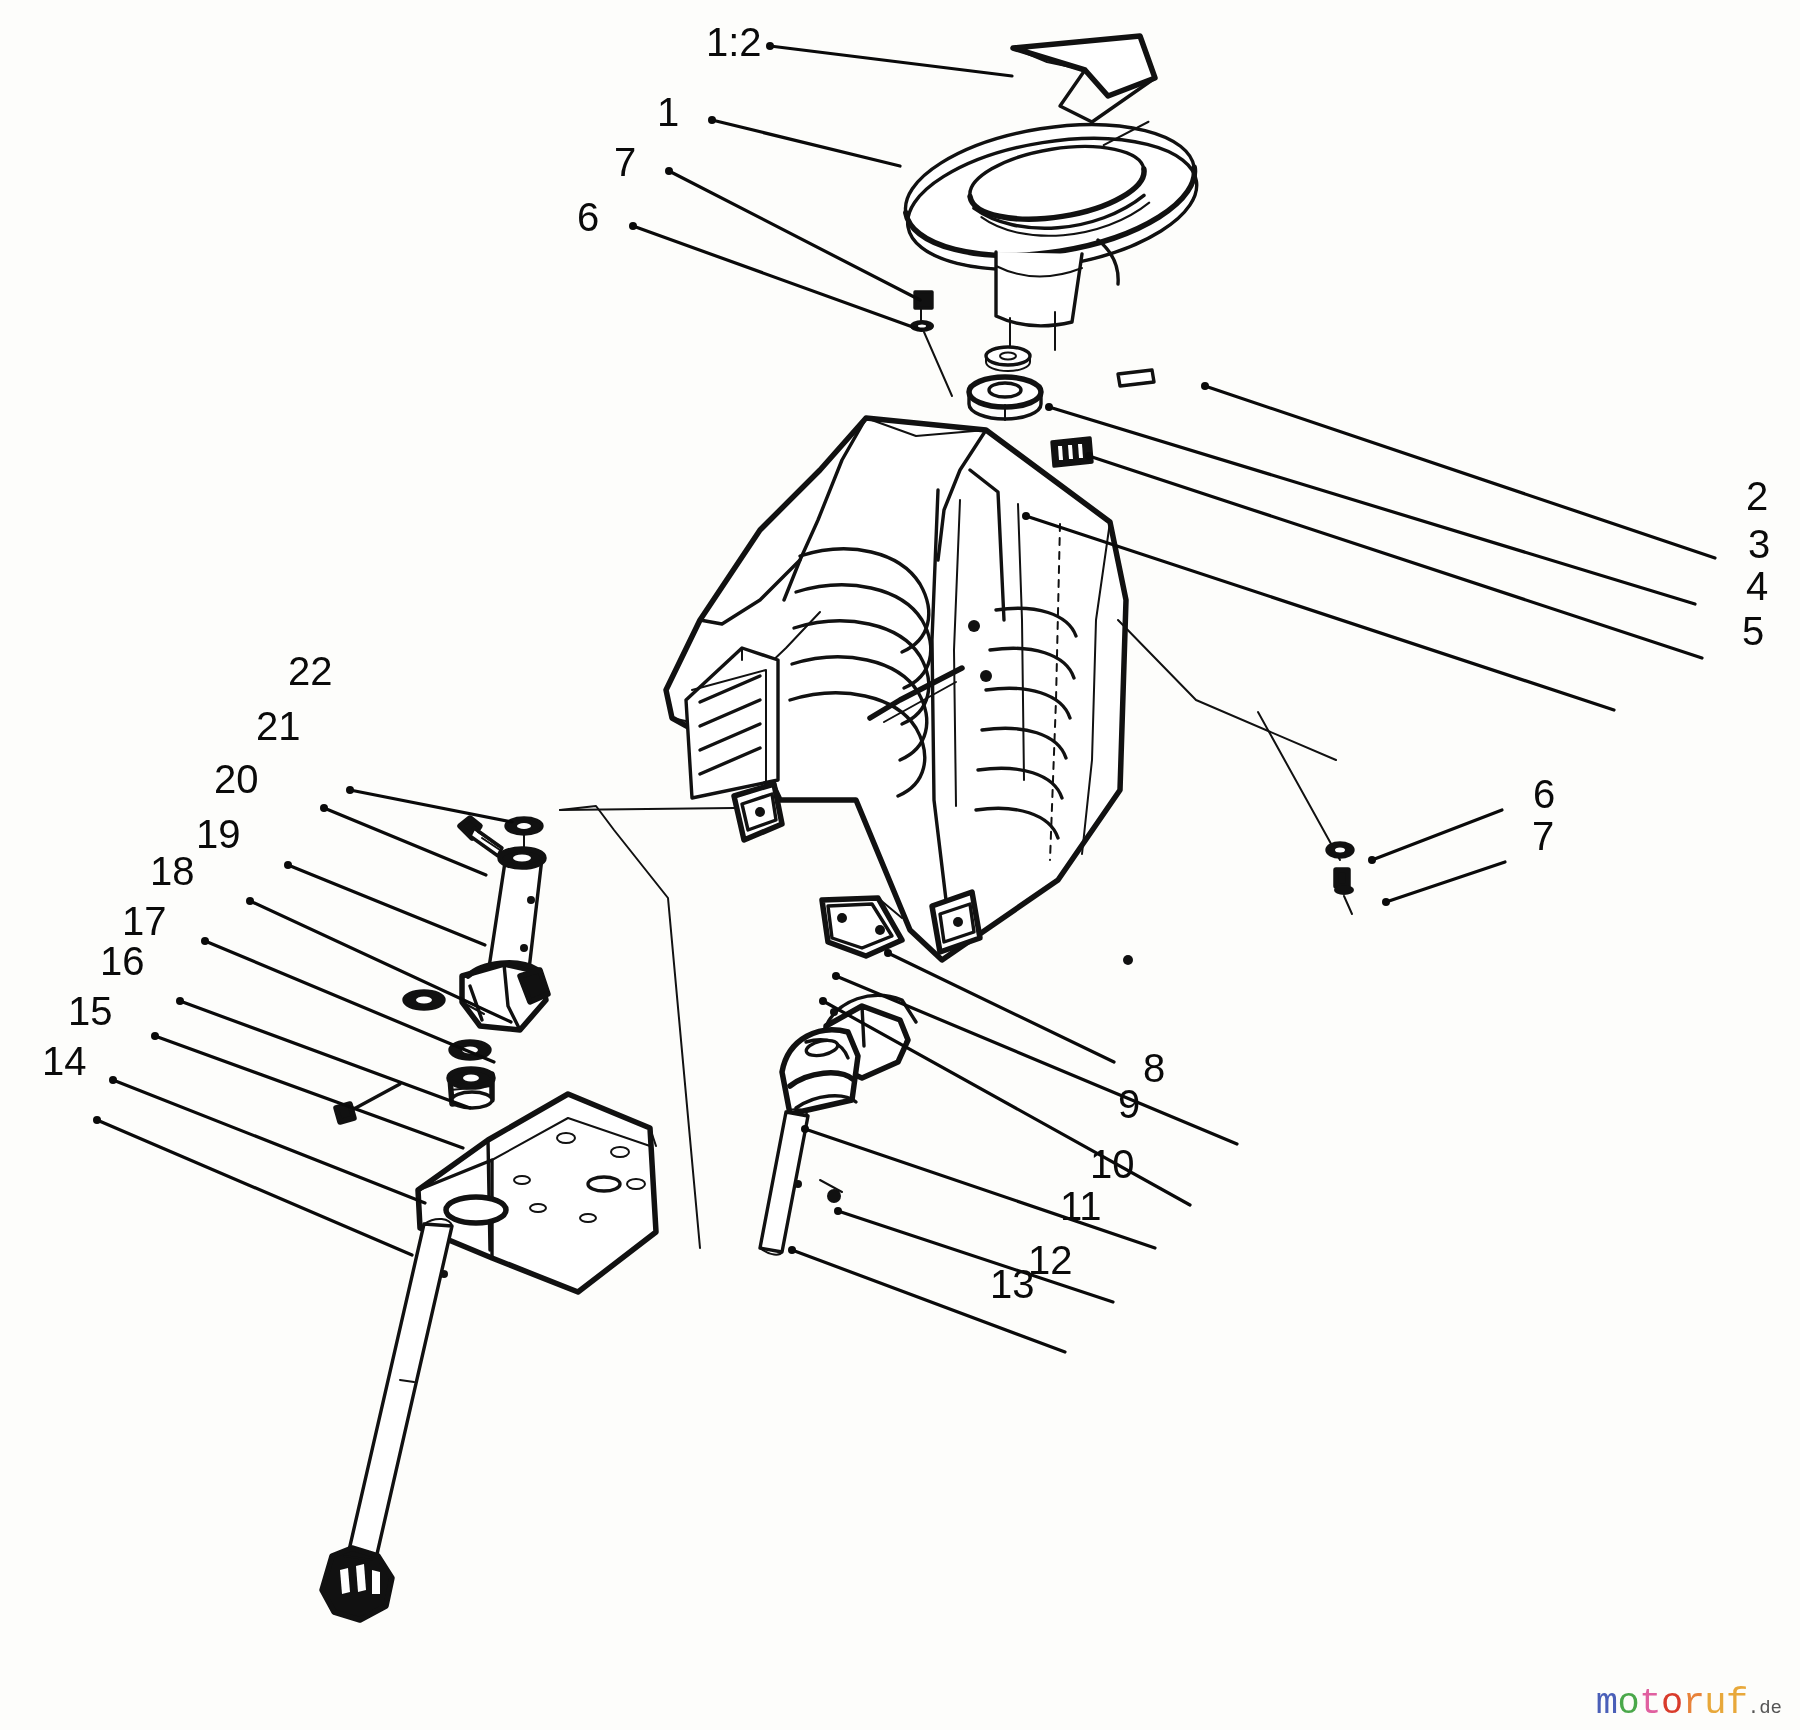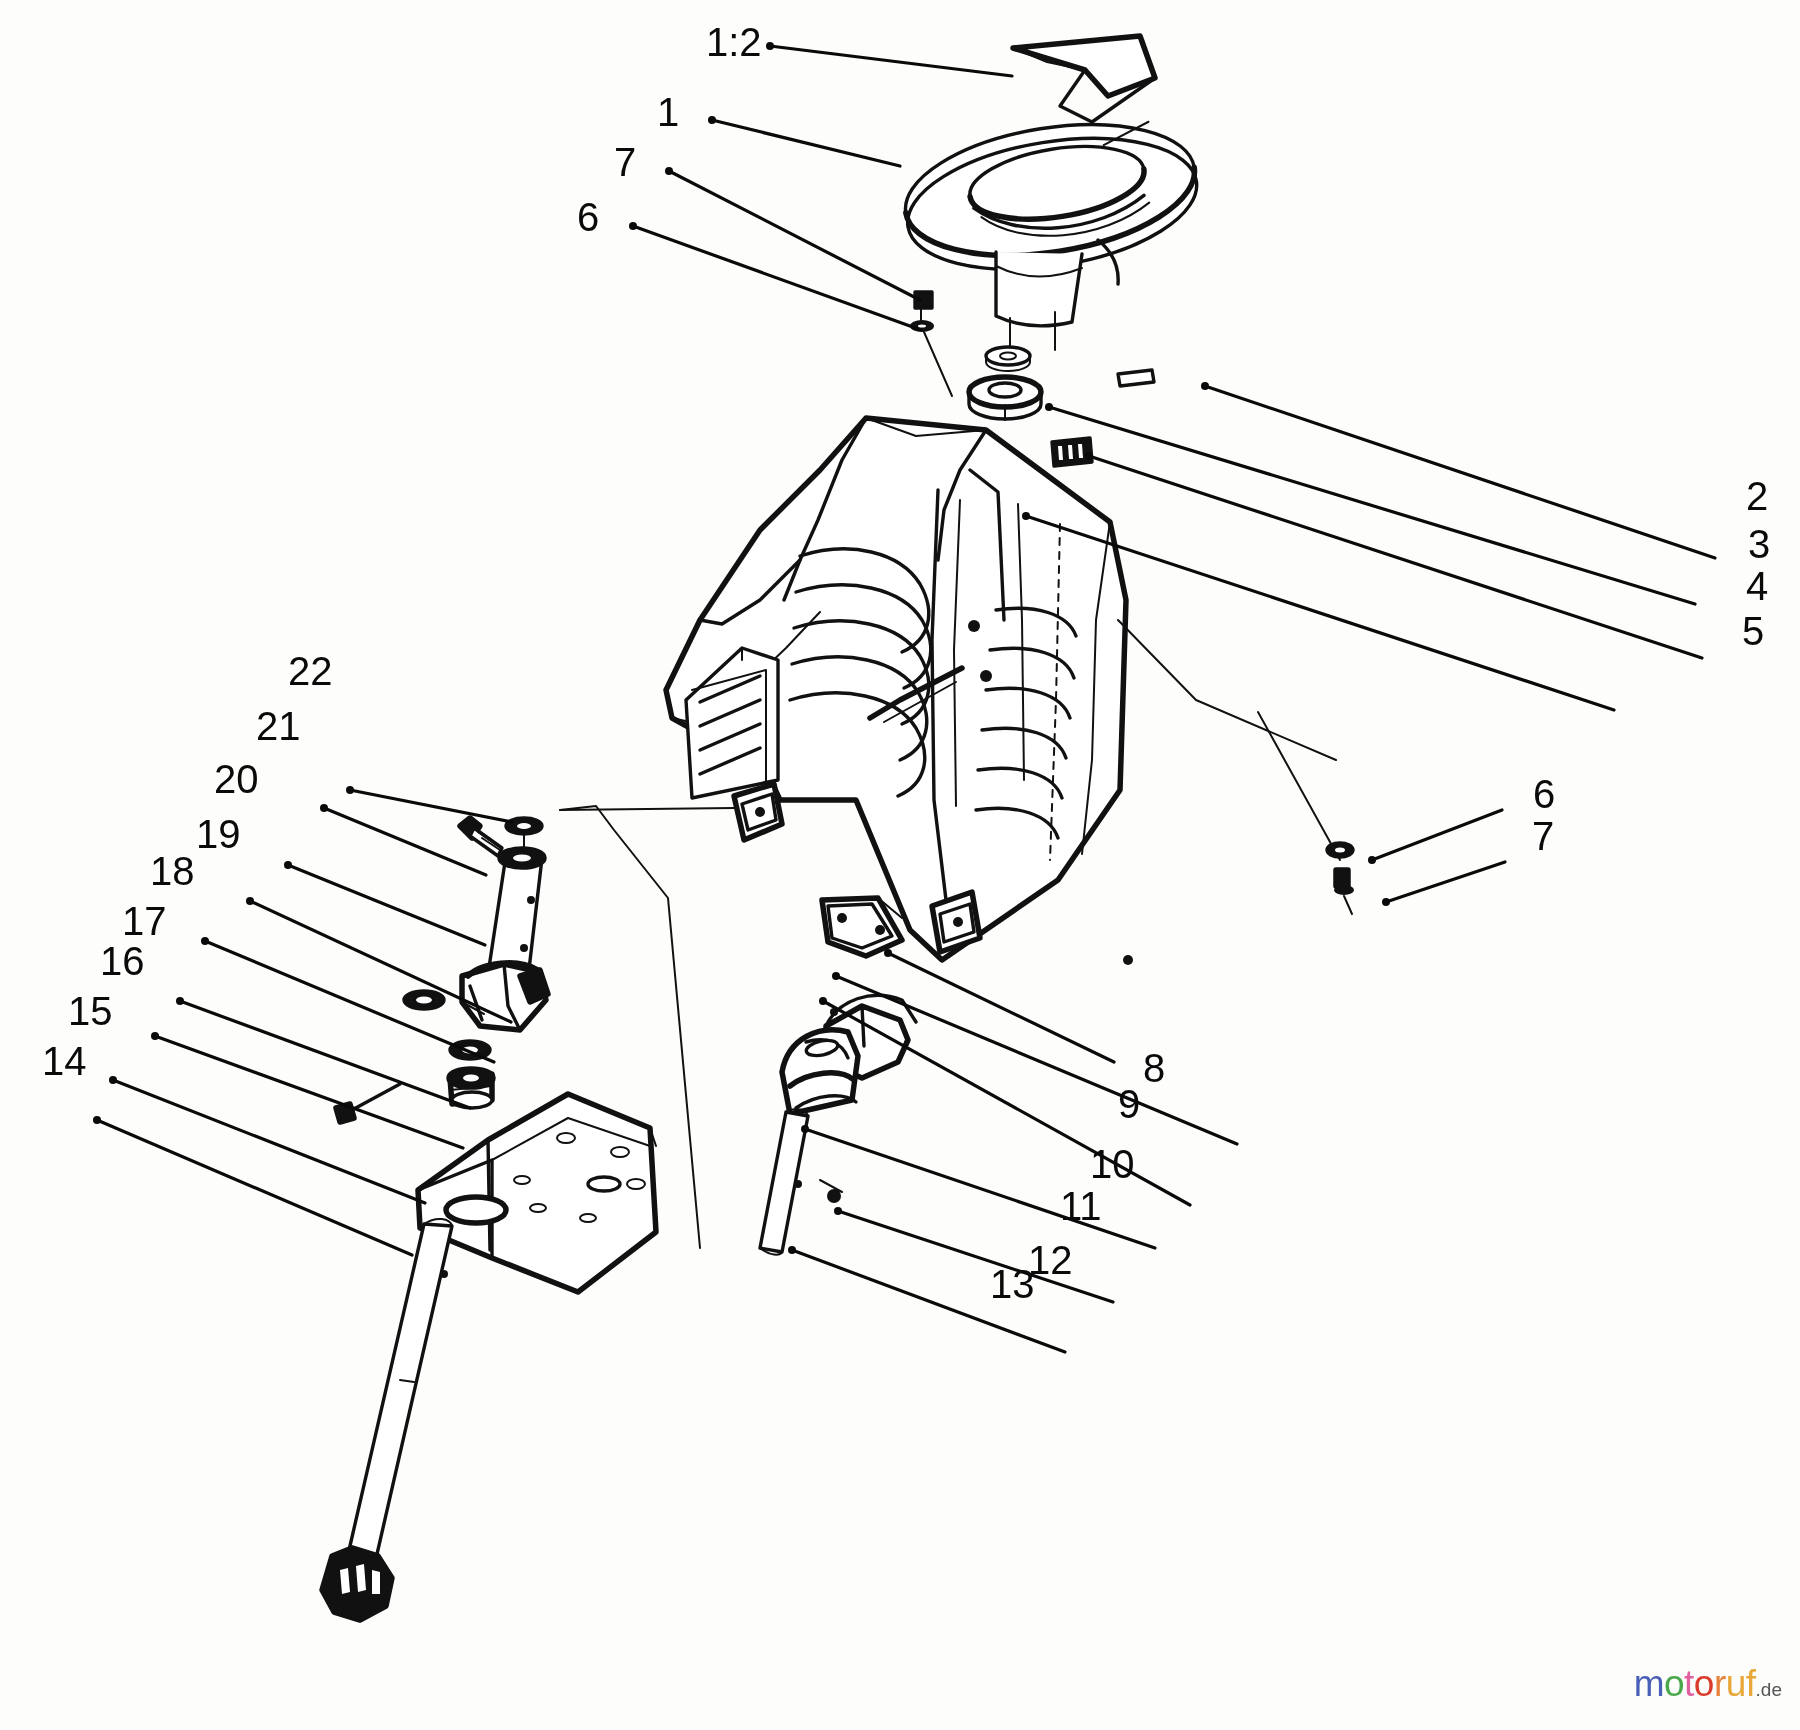--- a/index.html
+++ b/index.html
@@ -51,22 +51,22 @@
   .pl-thin { stroke-width: 2; }
   .pl-med  { stroke-width: 3.4; }
   .pl-bold { stroke-width: 5.5; }
   .fill-white { fill: #ffffff; }
   .fill-black { fill: #111111; }
   .dash-hidden { stroke-dasharray: 7 7; stroke-width: 2; }
 
   #watermark {
     position: absolute;
     right: 18px;
-    bottom: 28px;
-    font-family: Liberation Sans, sans-serif;
+    bottom: 8px;
+    font-family: Liberation Mono, monospace;
     font-size: 37px;
     letter-spacing: -0.5px;
     line-height: 1;
     user-select: none;
     white-space: nowrap;
   }
   #watermark .wm-suffix {
     font-size: 19px;
     letter-spacing: 0;
   }

